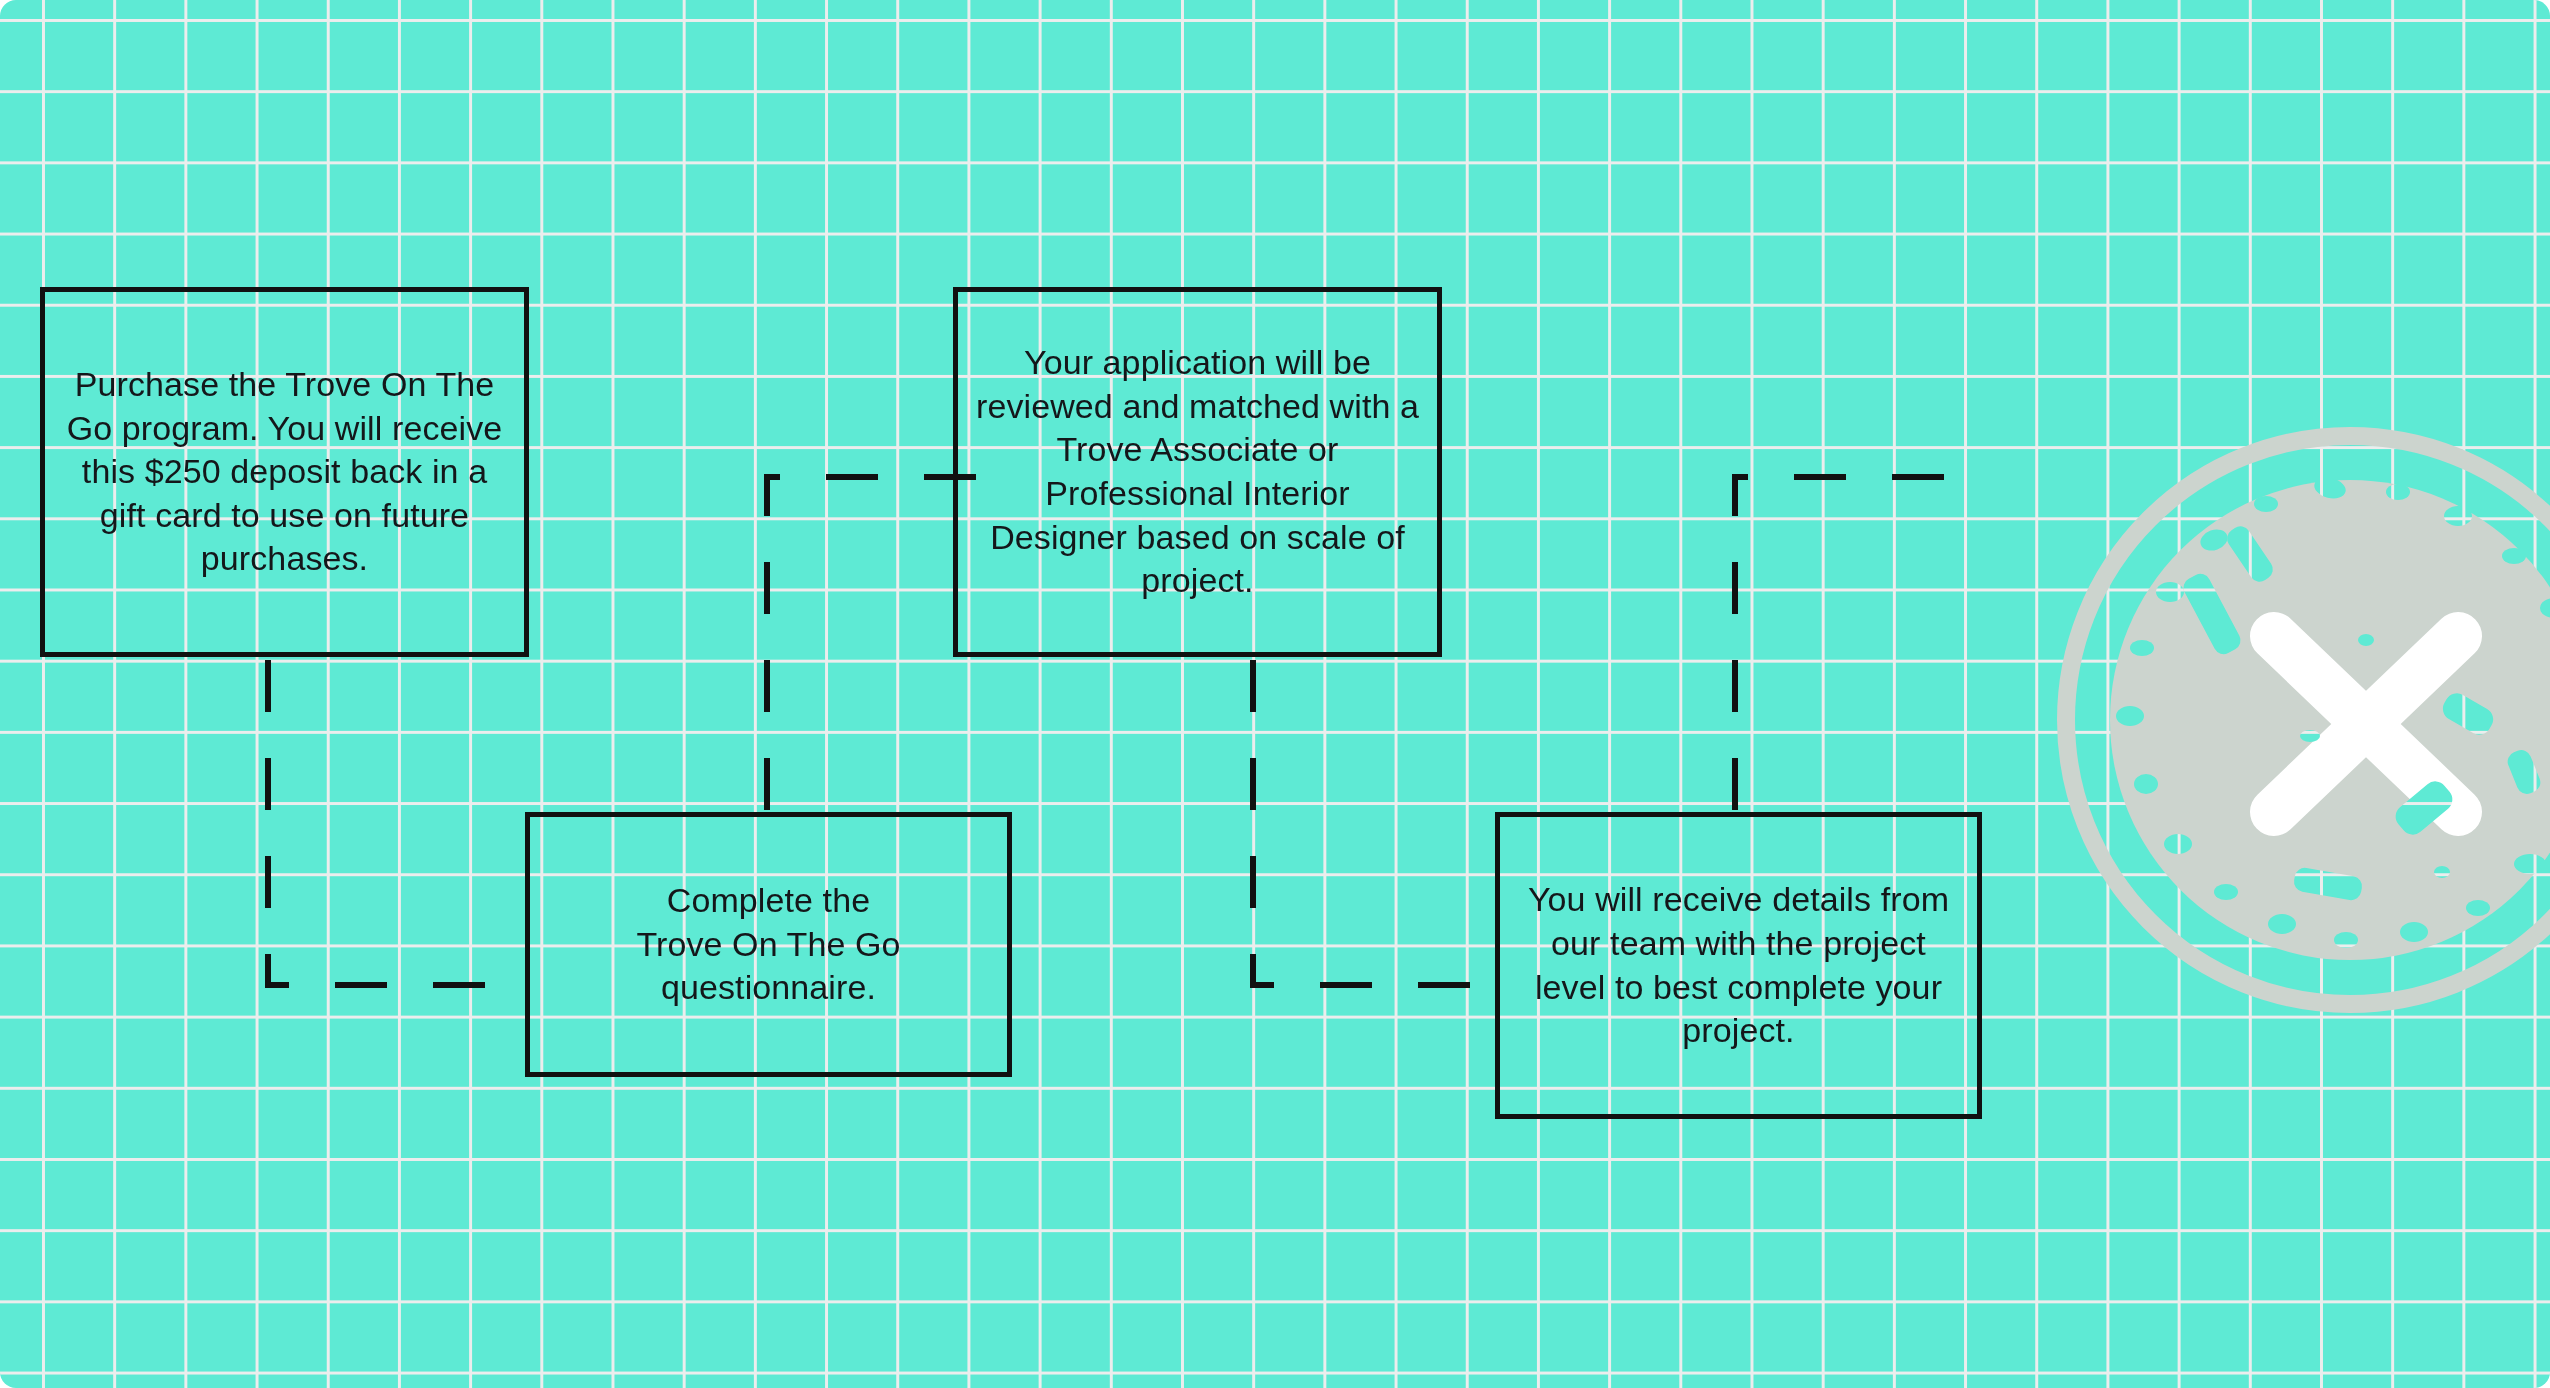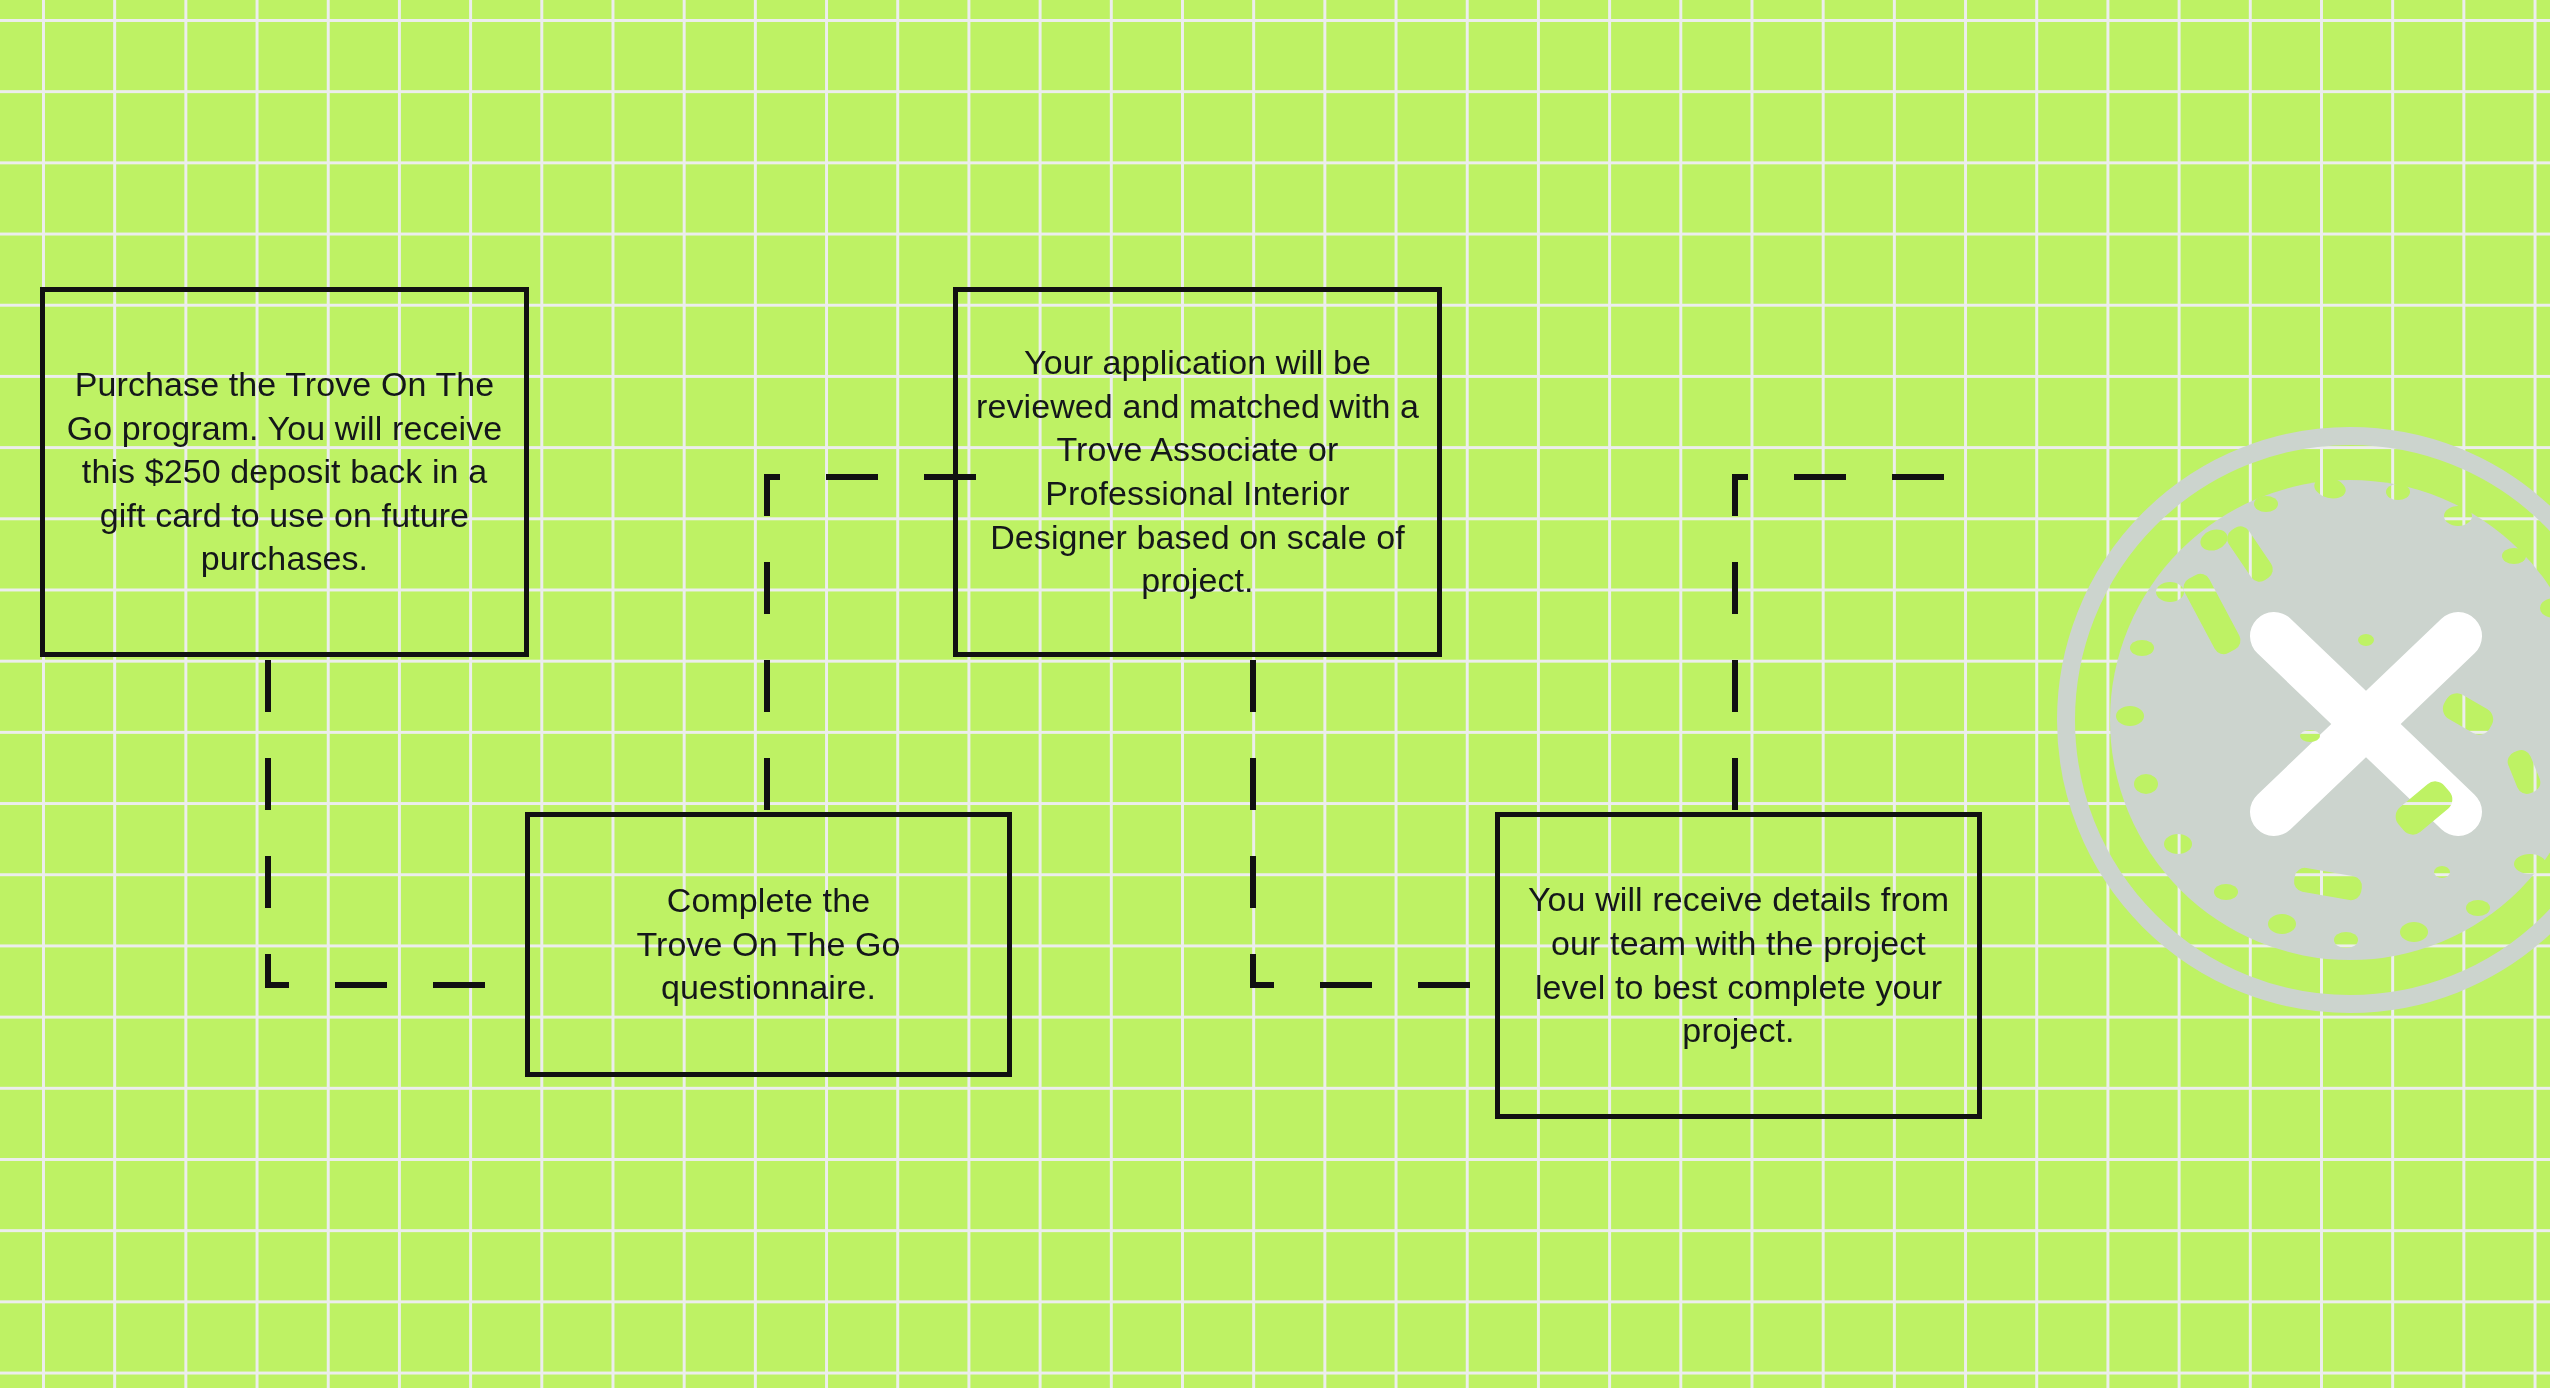--- a/index.html
+++ b/index.html
@@ -8,22 +8,23 @@
     background: #ffffff;
   }
   body {
     font-family: "Liberation Sans", sans-serif;
   }
 
   #canvas {
     position: relative;
     width: 2550px;
     height: 1388px;
-    background-color: #bef264;
+    background-color: #5eead4;
     overflow: hidden;
+    border-radius: 16px;
   }
 
   
   .grid-layer {
     position: absolute;
     inset: 0;
     background-image:
       linear-gradient(to right, #eceded 0px, #eceded 3px, transparent 3px),
       linear-gradient(to bottom, #eceded 0px, #eceded 3px, transparent 3px);
     background-size: 71.2px 71.2px, 71.2px 71.2px;

